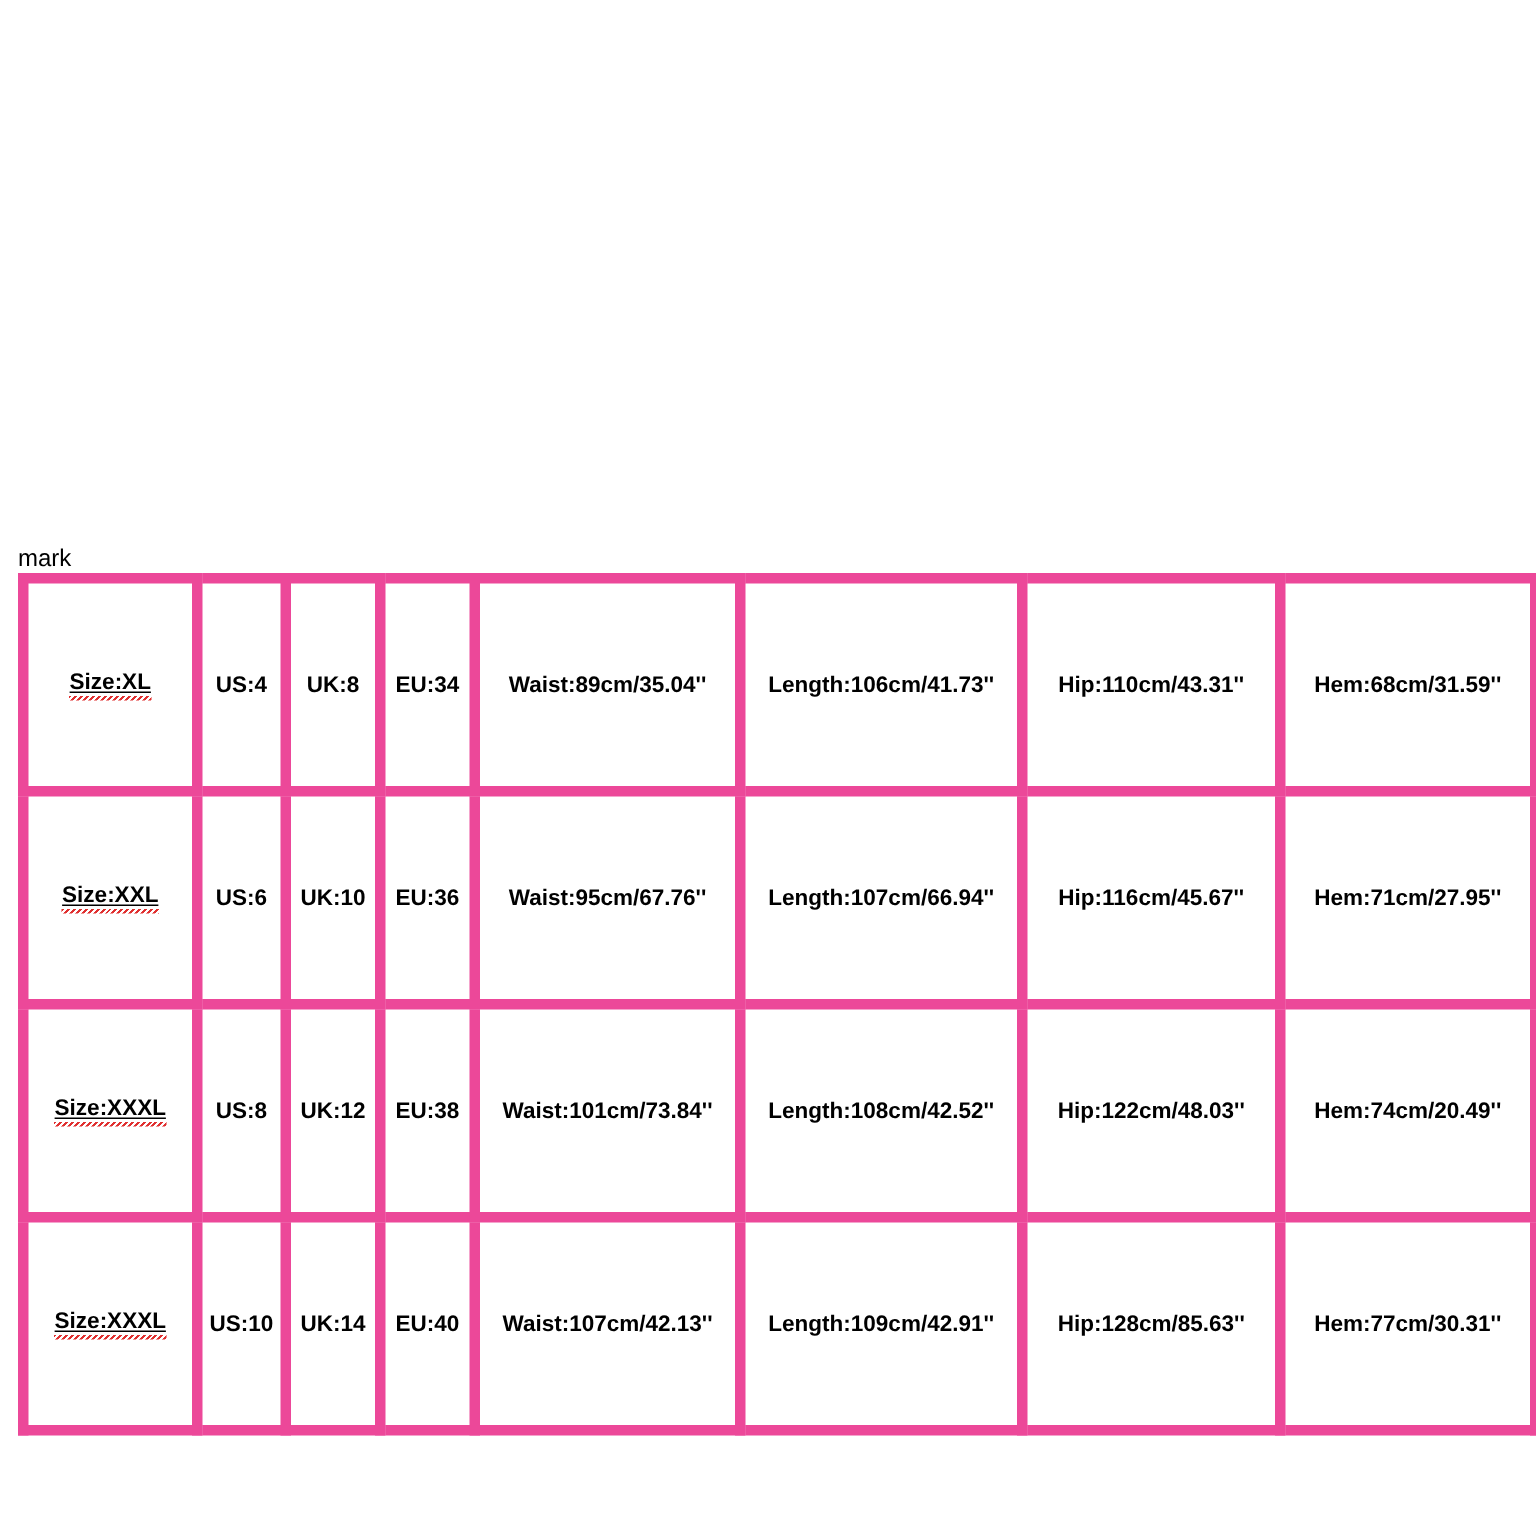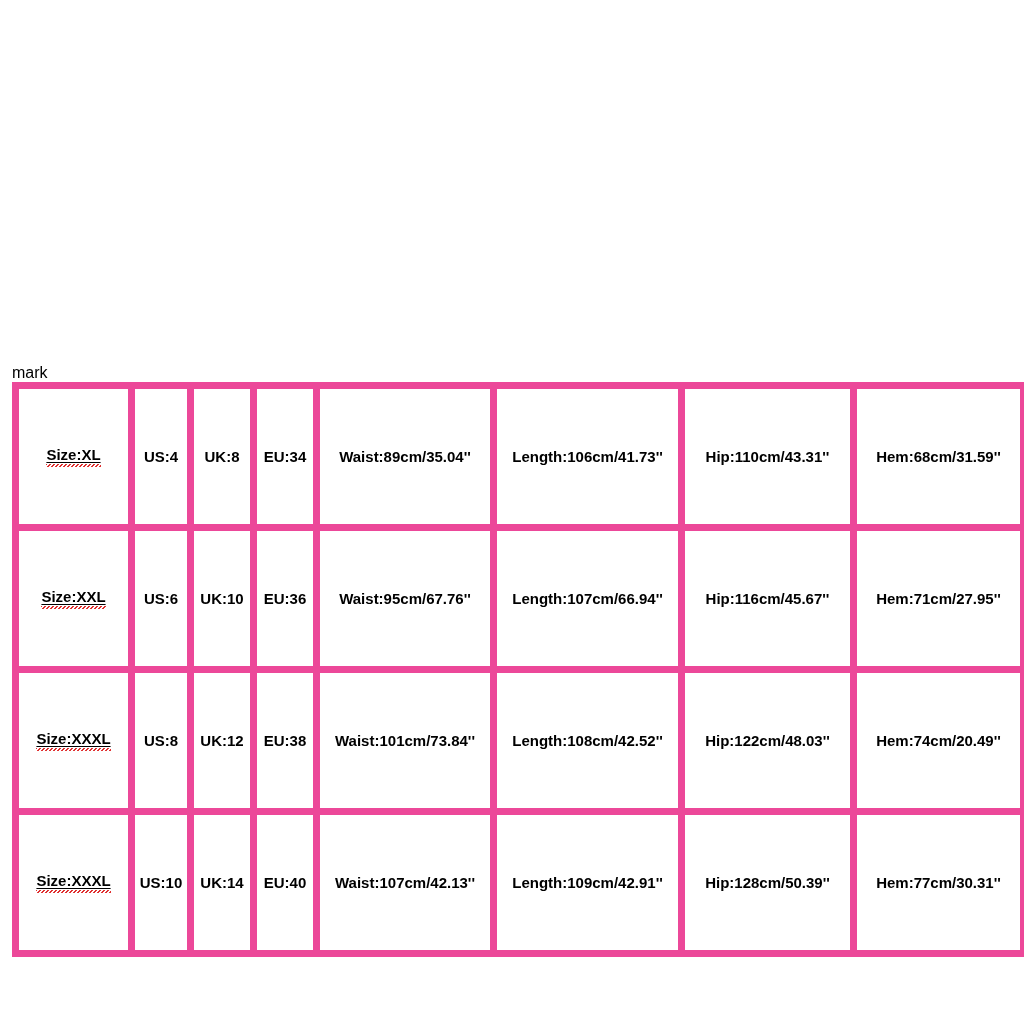--- a/index.html
+++ b/index.html
@@ -145,19 +145,19 @@
             <span class="size-cell">
               <span class="size-text">Size:XXXL</span>
               <span class="squiggle"></span>
             </span>
           </td>
           <td><span class="nw">US:10</span></td>
           <td><span class="nw">UK:14</span></td>
           <td><span class="nw">EU:40</span></td>
           <td><span class="nw">Waist:107cm/42.13''</span></td>
           <td><span class="nw">Length:109cm/42.91''</span></td>
-          <td><span class="nw">Hip:128cm/50.39''</span></td>
+          <td><span class="nw">Hip:128cm/85.63''</span></td>
           <td><span class="nw">Hem:77cm/30.31''</span></td>
         </tr>
       </tbody>
     </table>
   </div>
 </div>
 
 </body></html>

